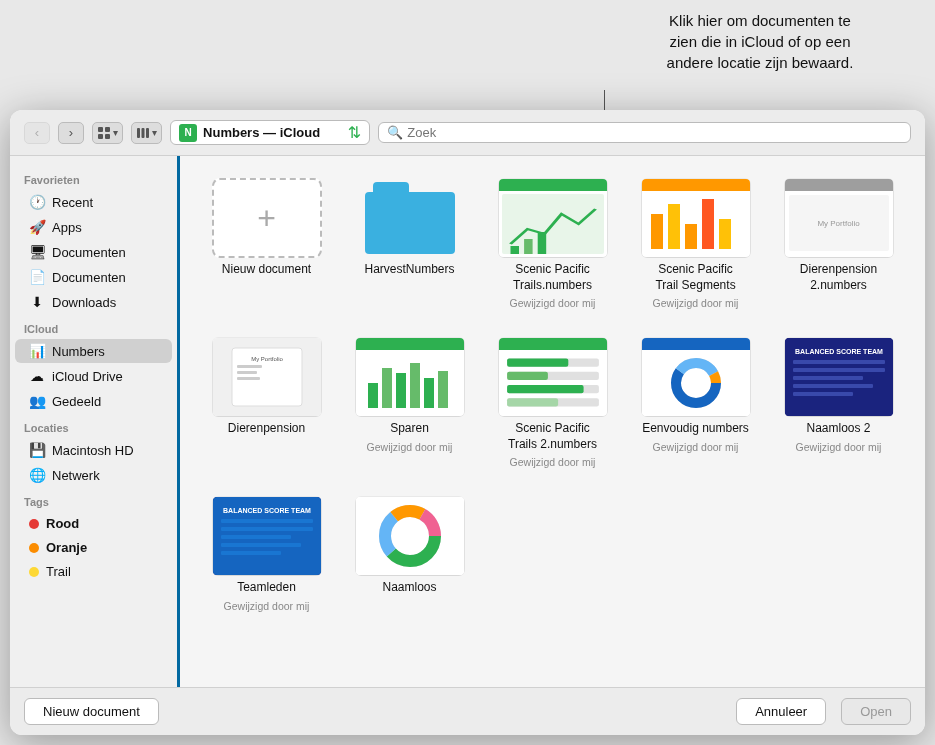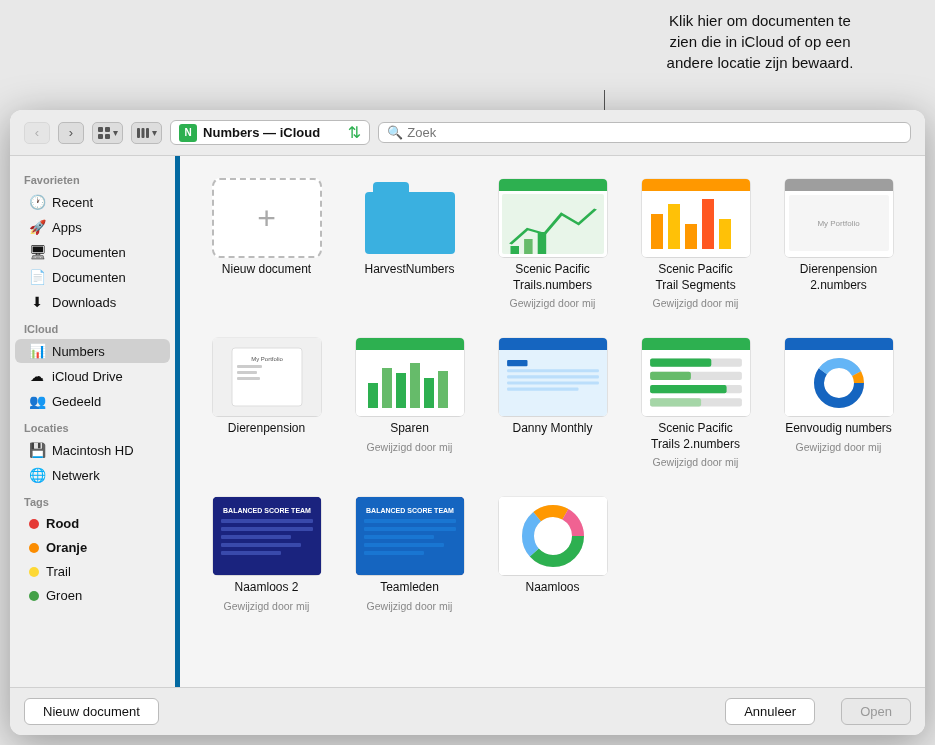--- a/index.html
+++ b/index.html
@@ -147,21 +147,21 @@
       display: flex;
       flex: 1;
       overflow: hidden;
     }
 
     
     .sidebar {
       width: 170px;
       flex-shrink: 0;
       background: #f0f0f0;
-      border-right: 5px solid #0369a1;
+      border-right: 3px solid #0369a1;
       padding: 10px 0;
       overflow-y: auto;
     }
     .sidebar-section-label {
       font-size: 11px;
       font-weight: 600;
       color: #888;
       padding: 8px 14px 3px 14px;
       text-transform: capitalize;
     }
@@ -423,24 +423,20 @@
           <span style="font-size: 13px; font-weight: bold;">Rood</span>
         </div>
         <div class="sidebar-item">
           <div class="tag-dot" style="background: rgb(251, 140, 0);"></div>
           <span style="font-size: 13px; font-weight: bold;">Oranje</span>
         </div>
         <div class="sidebar-item">
           <div class="tag-dot" style="background: rgb(253, 216, 53);"></div>
           <span style="font-size: 13px;">Trail</span>
         </div>
-        <div class="sidebar-item">
-          <div class="tag-dot" style="background: rgb(67, 160, 71);"></div>
-          <span style="font-size: 13px;">Groen</span>
-        </div>
       </div>
 
     <div class="file-grid-area">
       <div class="file-grid">
       <div class="file-item">
             <div class="file-thumb">
               <div class="new-doc-thumb">
                 <div class="new-doc-plus">+</div>
               </div>
             </div>
@@ -533,37 +529,20 @@
           <rect x="36" y="20" width="10" height="35" fill="#2db050"></rect>
           <rect x="50" y="10" width="10" height="45" fill="#66bb6a"></rect>
           <rect x="64" y="25" width="10" height="30" fill="#2db050"></rect>
           <rect x="78" y="18" width="10" height="37" fill="#66bb6a"></rect>
         </svg>
       </div>
               </div>
             </div>
             <div class="file-name" style="white-space: pre-line;">Sparen</div>
             <div class="file-subtitle">Gewijzigd door mij</div>
-          </div>
-          <div class="file-item">
-            <div class="file-thumb">
-              <div class="sheet-thumb">
-      <div class="sheet-header" style="background:#1565c0;"></div>
-      <div style="padding:3px;height:66px;background:#e3f2fd;overflow:hidden;">
-        <svg width="100%" height="100%" viewBox="0 0 100 55">
-          <rect x="5" y="5" width="20" height="6" rx="1" fill="#1565c0"></rect>
-          <rect x="5" y="14" width="90" height="3" rx="1" fill="#bbdefb"></rect>
-          <rect x="5" y="20" width="90" height="3" rx="1" fill="#bbdefb"></rect>
-          <rect x="5" y="26" width="90" height="3" rx="1" fill="#bbdefb"></rect>
-          <rect x="5" y="32" width="70" height="3" rx="1" fill="#bbdefb"></rect>
-        </svg>
-      </div>
-              </div>
-            </div>
-            <div class="file-name" style="white-space: pre-line;">Danny Monthly</div>
           </div>
           <div class="file-item">
             <div class="file-thumb">
               <div class="sheet-thumb">
       <div class="sheet-header" style="background:#2db050;"></div>
       <div style="padding:3px;height:66px;overflow:hidden;">
         <svg width="100%" height="100%" viewBox="0 0 100 58">
           <rect x="5" y="5" width="90" height="8" rx="2" fill="#e0e0e0"></rect>
           <rect x="5" y="5" width="60" height="8" rx="2" fill="#2db050"></rect>
           <rect x="5" y="18" width="90" height="8" rx="2" fill="#e0e0e0"></rect>
@@ -652,15 +631,15 @@
             <div class="file-name" style="white-space: pre-line;">Naamloos</div>
           </div>
         </div>
     </div>
   </div>
 
   <div class="bottom-bar">
     <button class="bottom-btn">Nieuw document</button>
     <div class="spacer"></div>
     <button class="bottom-btn cancel">Annuleer</button>
-    <button class="bottom-btn primary" style="margin-left:26px;">Open</button>
+    <button class="bottom-btn primary" style="margin-left:15px;">Open</button>
   </div>
 </div>
 
 </body></html>

